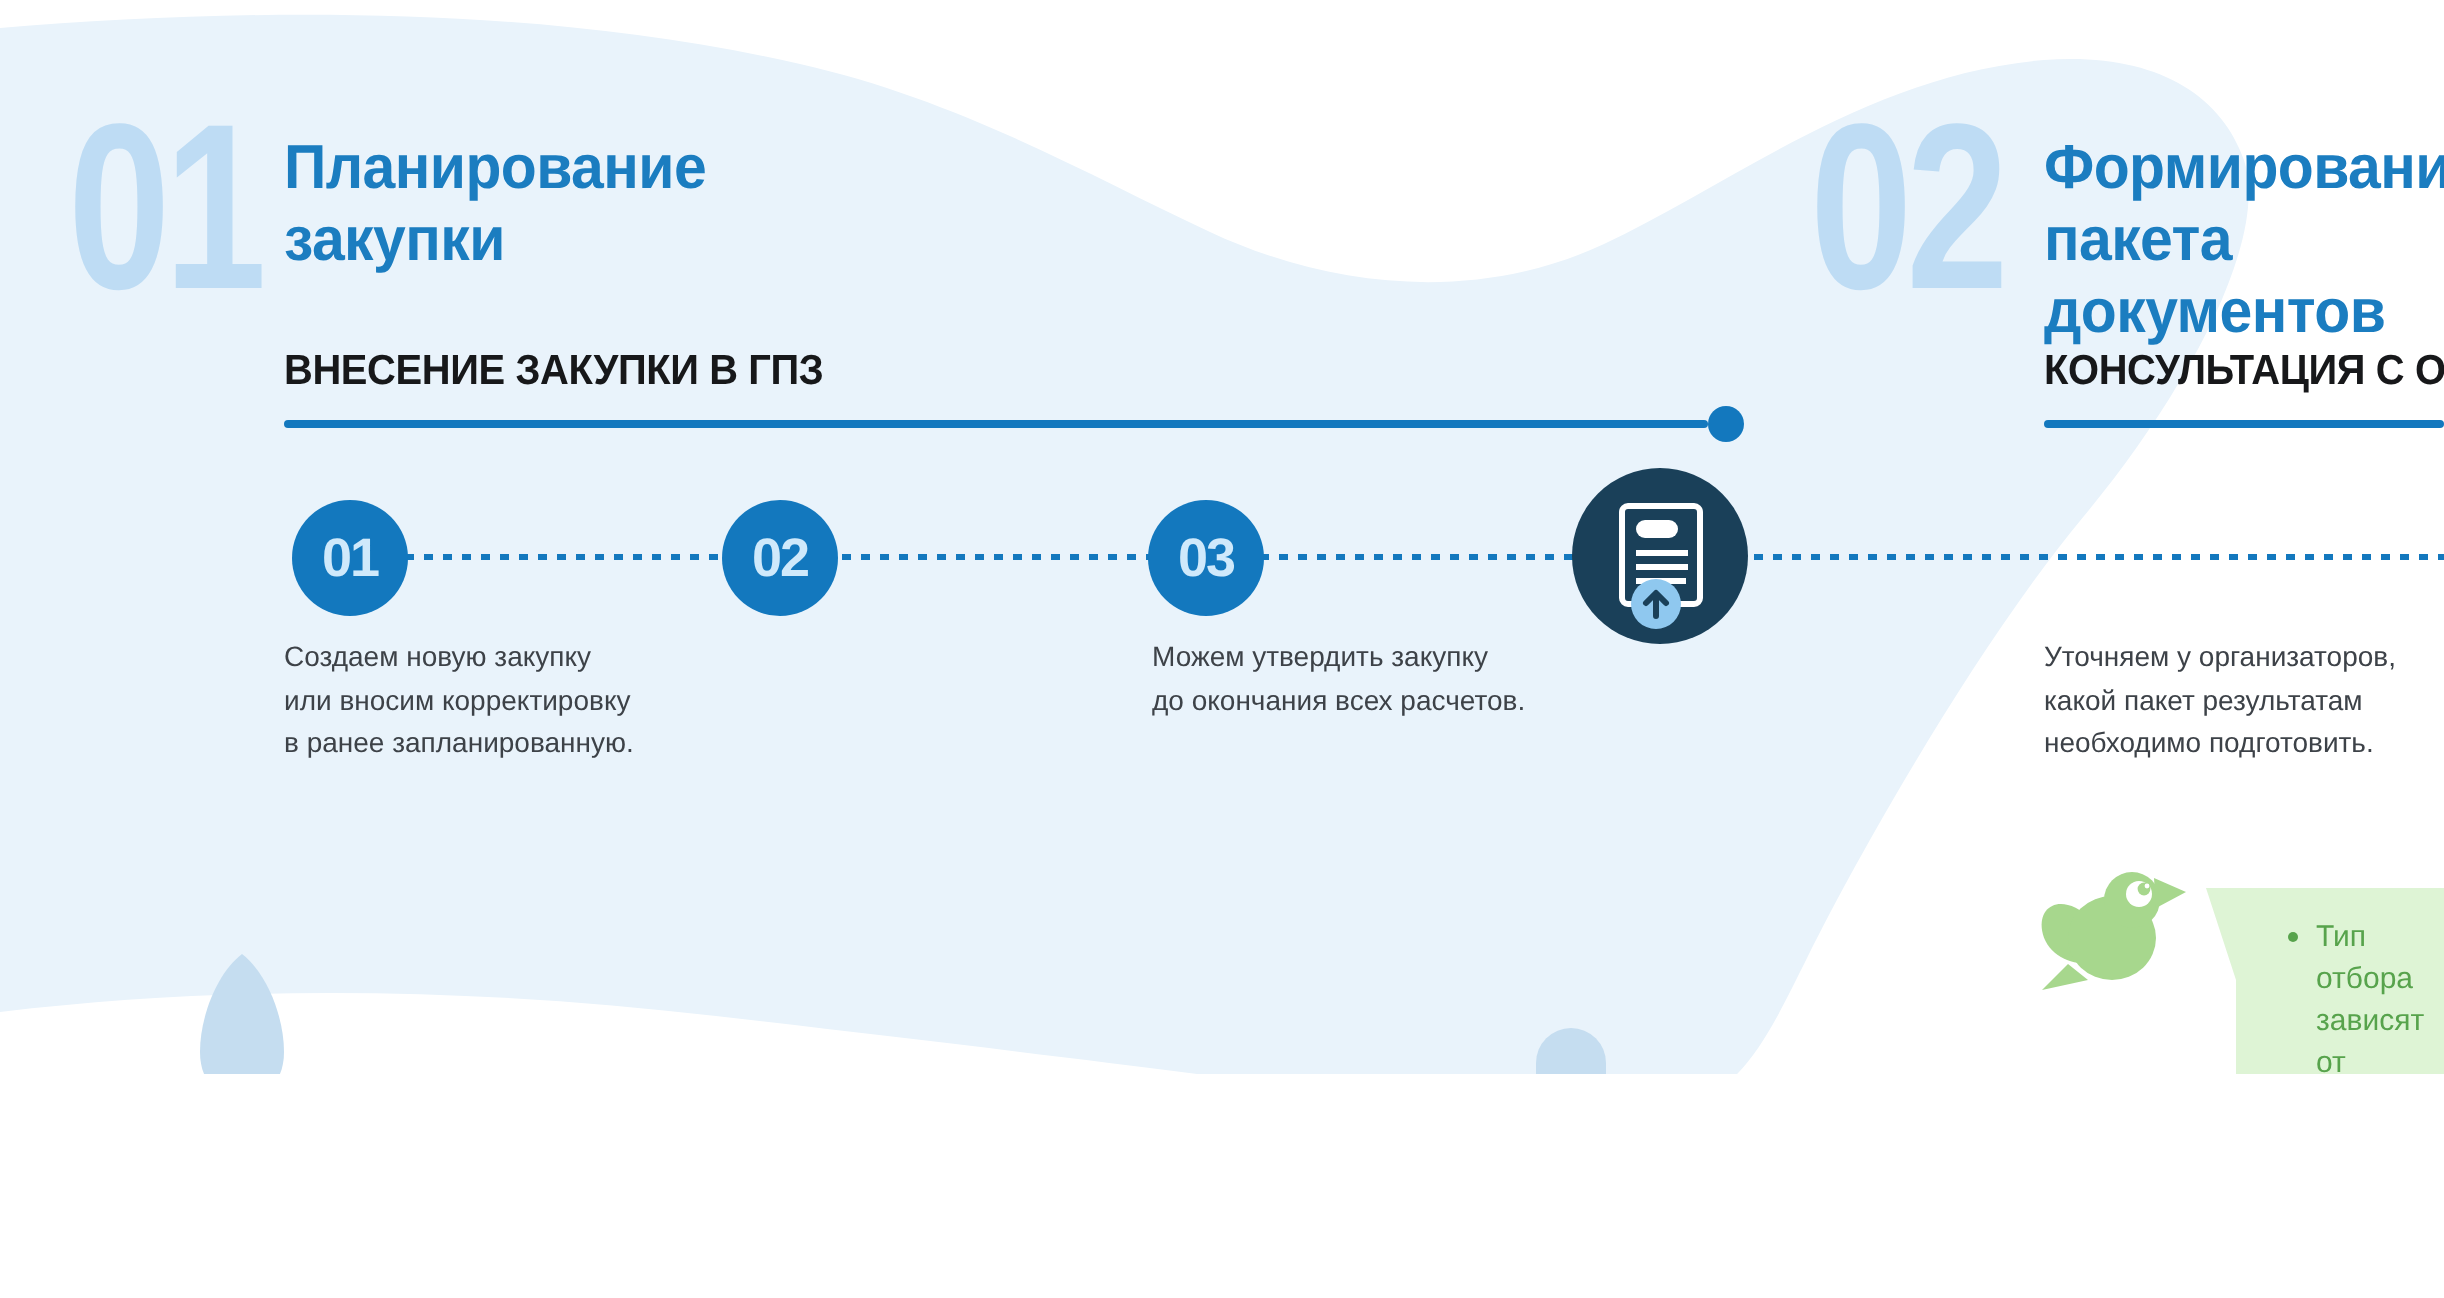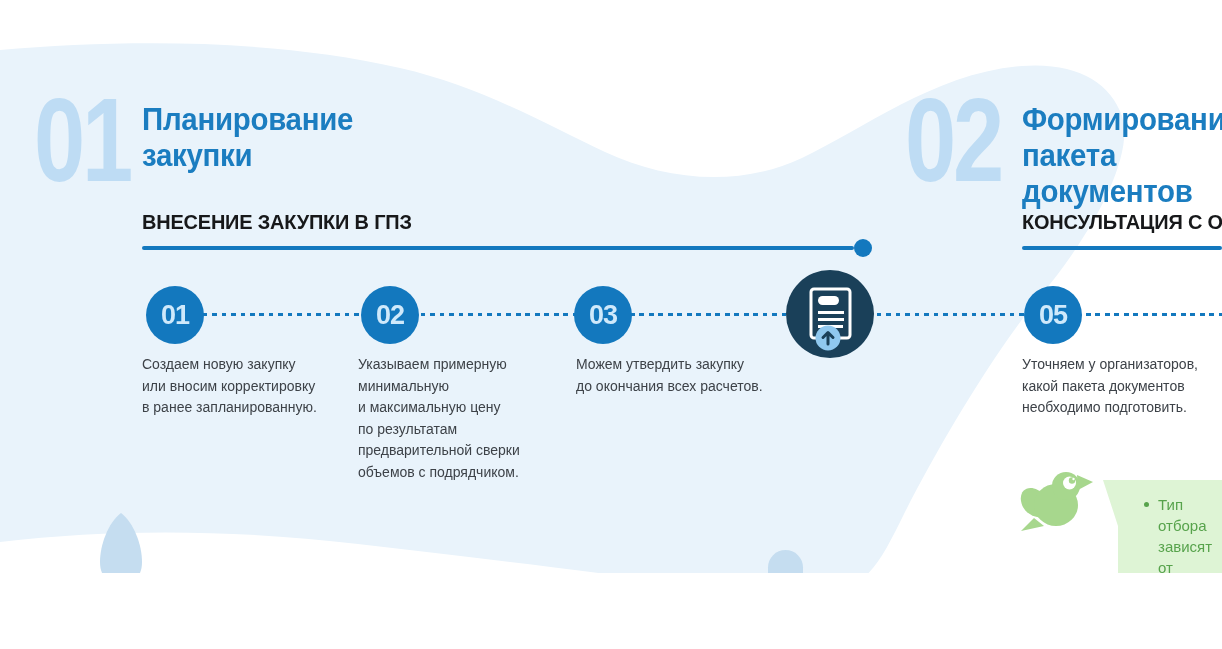--- a/index.html
+++ b/index.html
@@ -1,18 +1,18 @@
 <!DOCTYPE html>
 <html><head>
 <meta charset="utf-8">
 <style>
   html,body { margin:0; padding:0; background:#fff; }
   .stage {
     position:relative; width:1222px; height:537px; overflow:hidden;
-    background:#ffffff; font-family:"Liberation Sans", sans-serif;margin-top:36px;
+    background:#ffffff; font-family:"Liberation Sans", sans-serif;
   }
   svg.bg { position:absolute; left:0; top:0; }
 
   .watermark {
     position:absolute; font-size:118px; font-weight:700; color:#bedcf4;
     line-height:.78; letter-spacing:-4px; transform:scaleX(.78); transform-origin:0 0;
     white-space:nowrap;
   }
   .wm1 { left:34px; top:58px; }
   .wm2 { left:905px; top:58px; }
@@ -120,37 +120,28 @@
       <rect x="25" y="19" width="39" height="49" rx="3" fill="none" stroke="#ffffff" stroke-width="3"></rect>
       <rect x="32" y="26" width="21" height="9" rx="4.5" fill="#ffffff"></rect>
       <rect x="32" y="41" width="26" height="3" fill="#ffffff"></rect>
       <rect x="32" y="48" width="26" height="3" fill="#ffffff"></rect>
       <rect x="32" y="55" width="25" height="3" fill="#ffffff"></rect>
       <circle cx="42" cy="68" r="12.5" fill="#8fc8ef"></circle>
       <path d="M42,74 V63 M37,67.5 L42,62.5 L47,67.5" stroke="#1a4059" stroke-width="3" fill="none" stroke-linecap="round" stroke-linejoin="round"></path>
     </svg>
   </div>
 
-  <div class="circle c5">
-    <span>05</span>
-  </div>
 
   <p class="step-text p1">Создаем новую закупку
 или вносим корректировку
 в ранее запланированную.</p>
-  <p class="step-text p2">Указываем примерную
-минимальную
-и максимальную цену
-по результатам
-предварительной сверки
-объемов с подрядчиком.</p>
   <p class="step-text p3">Можем утвердить закупку
 до окончания всех расчетов.</p>
   <p class="step-text p5">Уточняем у организаторов,
-какой пакета документов
+какой пакет результатам
 необходимо подготовить.</p>
 
   <div class="watermark wm2">02</div>
   <h1 class="title t2">Формирование
 пакета документов</h1>
   <div class="subtitle st2">КОНСУЛЬТАЦИЯ С ОРГАНИЗАТОРАМИ</div>
   <div class="rule r2"></div>
 
   <svg class="bird" width="76" height="66" viewBox="0 0 76 66">
     <g fill="#a7d78d">

